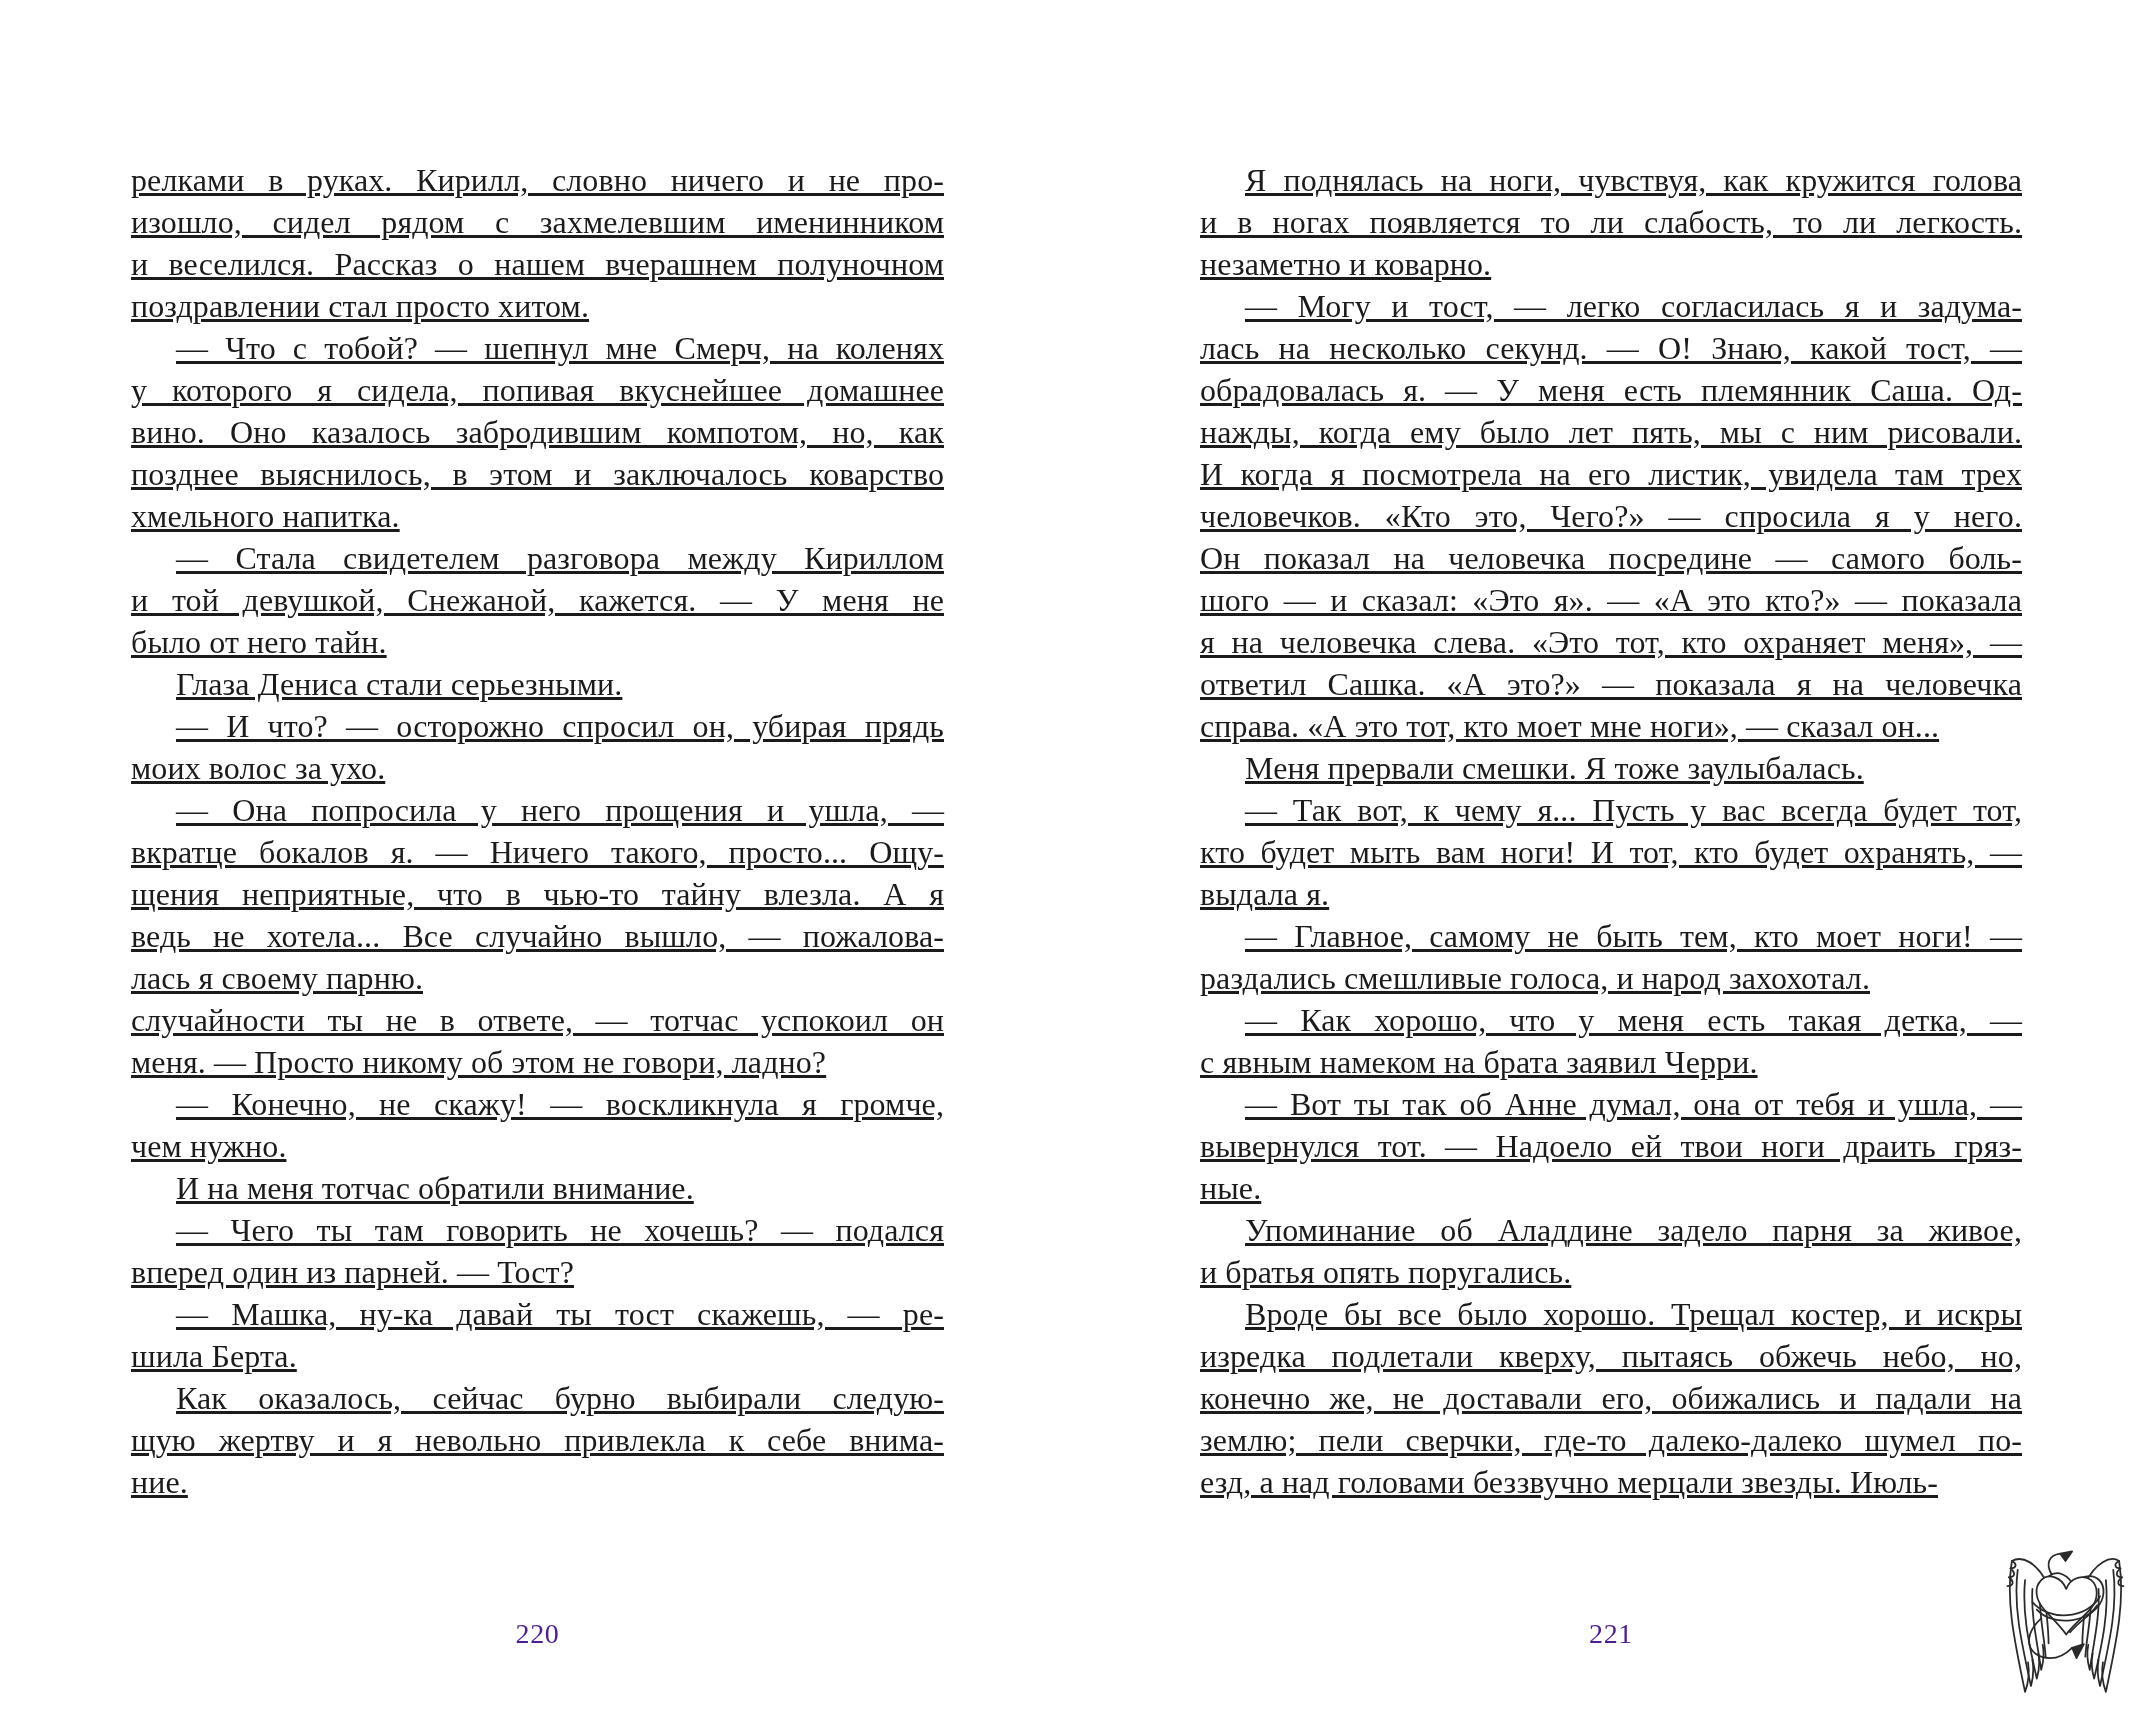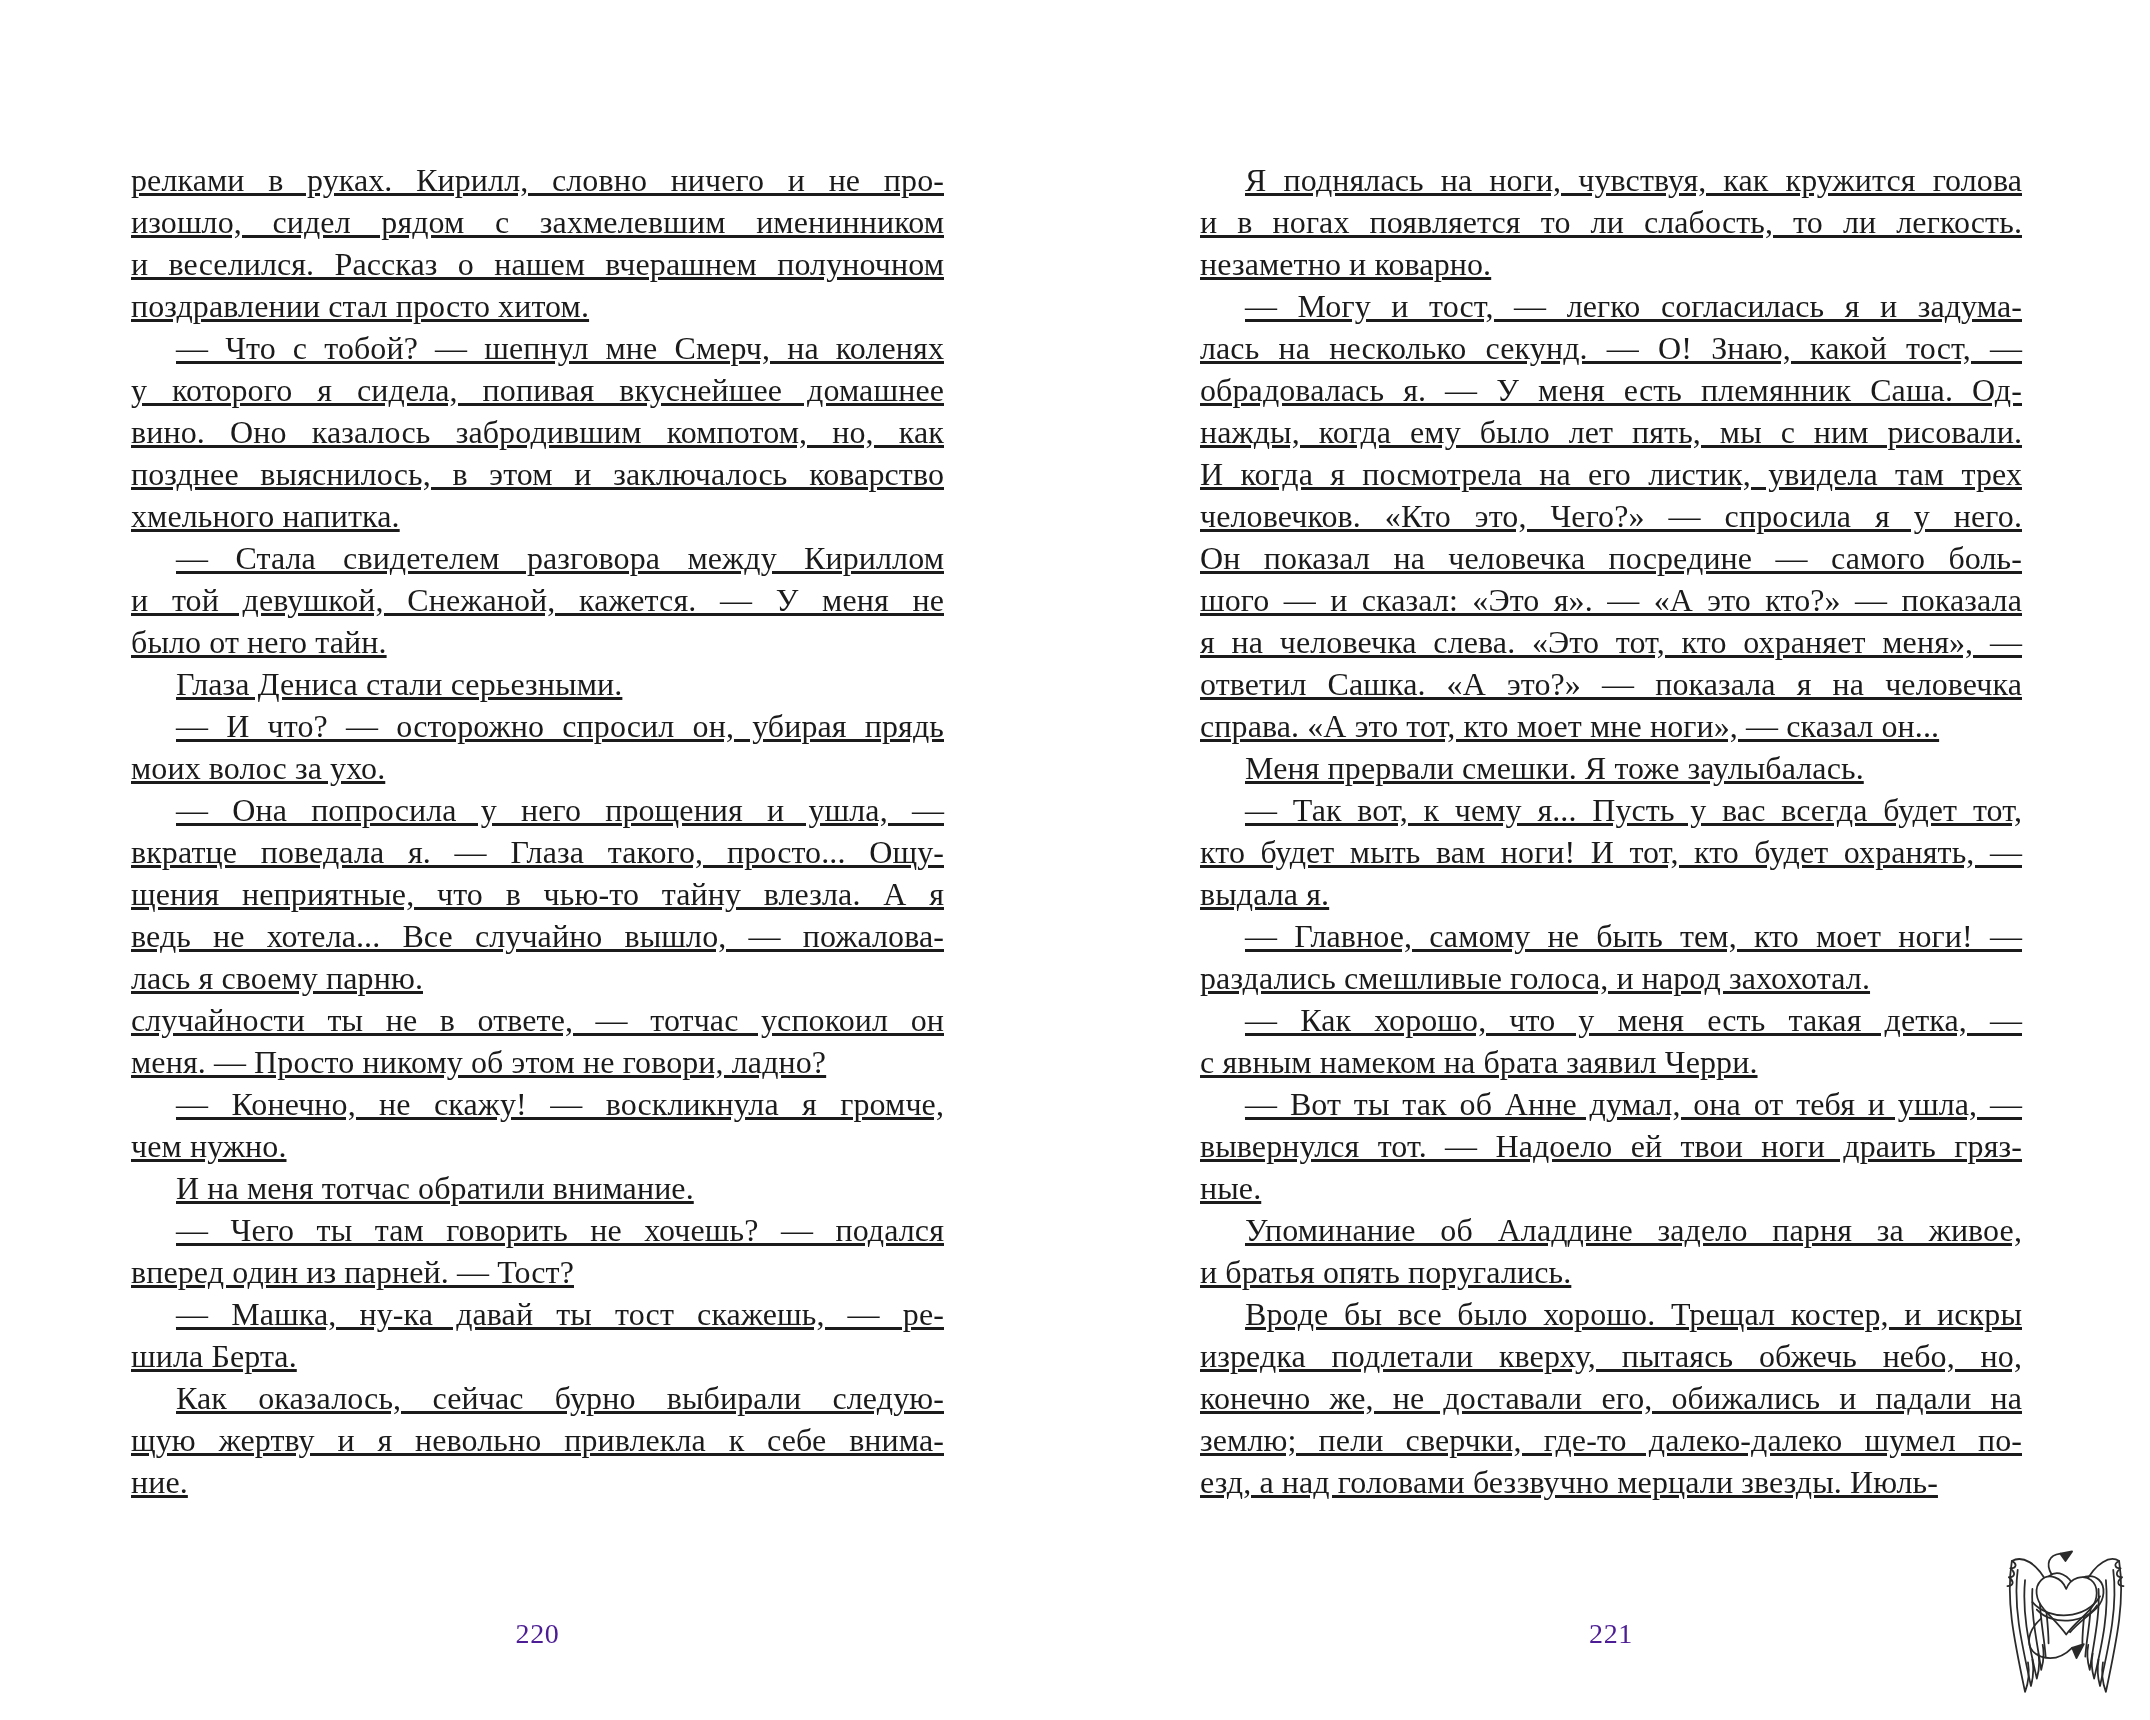--- a/index.html
+++ b/index.html
@@ -64,21 +64,21 @@
       <div class="line">вино. Оно казалось забродившим компотом, но, как</div>
       <div class="line">позднее выяснилось, в этом и заключалось коварство</div>
       <div class="line last">хмельного напитка.</div>
       <div class="line first">— Стала свидетелем разговора между Кириллом</div>
       <div class="line">и той девушкой, Снежаной, кажется. — У меня не</div>
       <div class="line last">было от него тайн.</div>
       <div class="line first last">Глаза Дениса стали серьезными.</div>
       <div class="line first">— И что? — осторожно спросил он, убирая прядь</div>
       <div class="line last">моих волос за ухо.</div>
       <div class="line first">— Она попросила у него прощения и ушла, —</div>
-      <div class="line">вкратце поведала я. — Глаза такого, просто... Ощу-</div>
+      <div class="line">вкратце бокалов я. — Ничего такого, просто... Ощу-</div>
       <div class="line">щения неприятные, что в чью-то тайну влезла. А я</div>
       <div class="line">ведь не хотела... Все случайно вышло, — пожалова-</div>
       <div class="line last">лась я своему парню.</div>
       <div class="line">случайности ты не в ответе, — тотчас успокоил он</div>
       <div class="line last">меня. — Просто никому об этом не говори, ладно?</div>
       <div class="line first">— Конечно, не скажу! — воскликнула я громче,</div>
       <div class="line last">чем нужно.</div>
       <div class="line first last">И на меня тотчас обратили внимание.</div>
       <div class="line first">— Чего ты там говорить не хочешь? — подался</div>
       <div class="line last">вперед один из парней. — Тост?</div>

